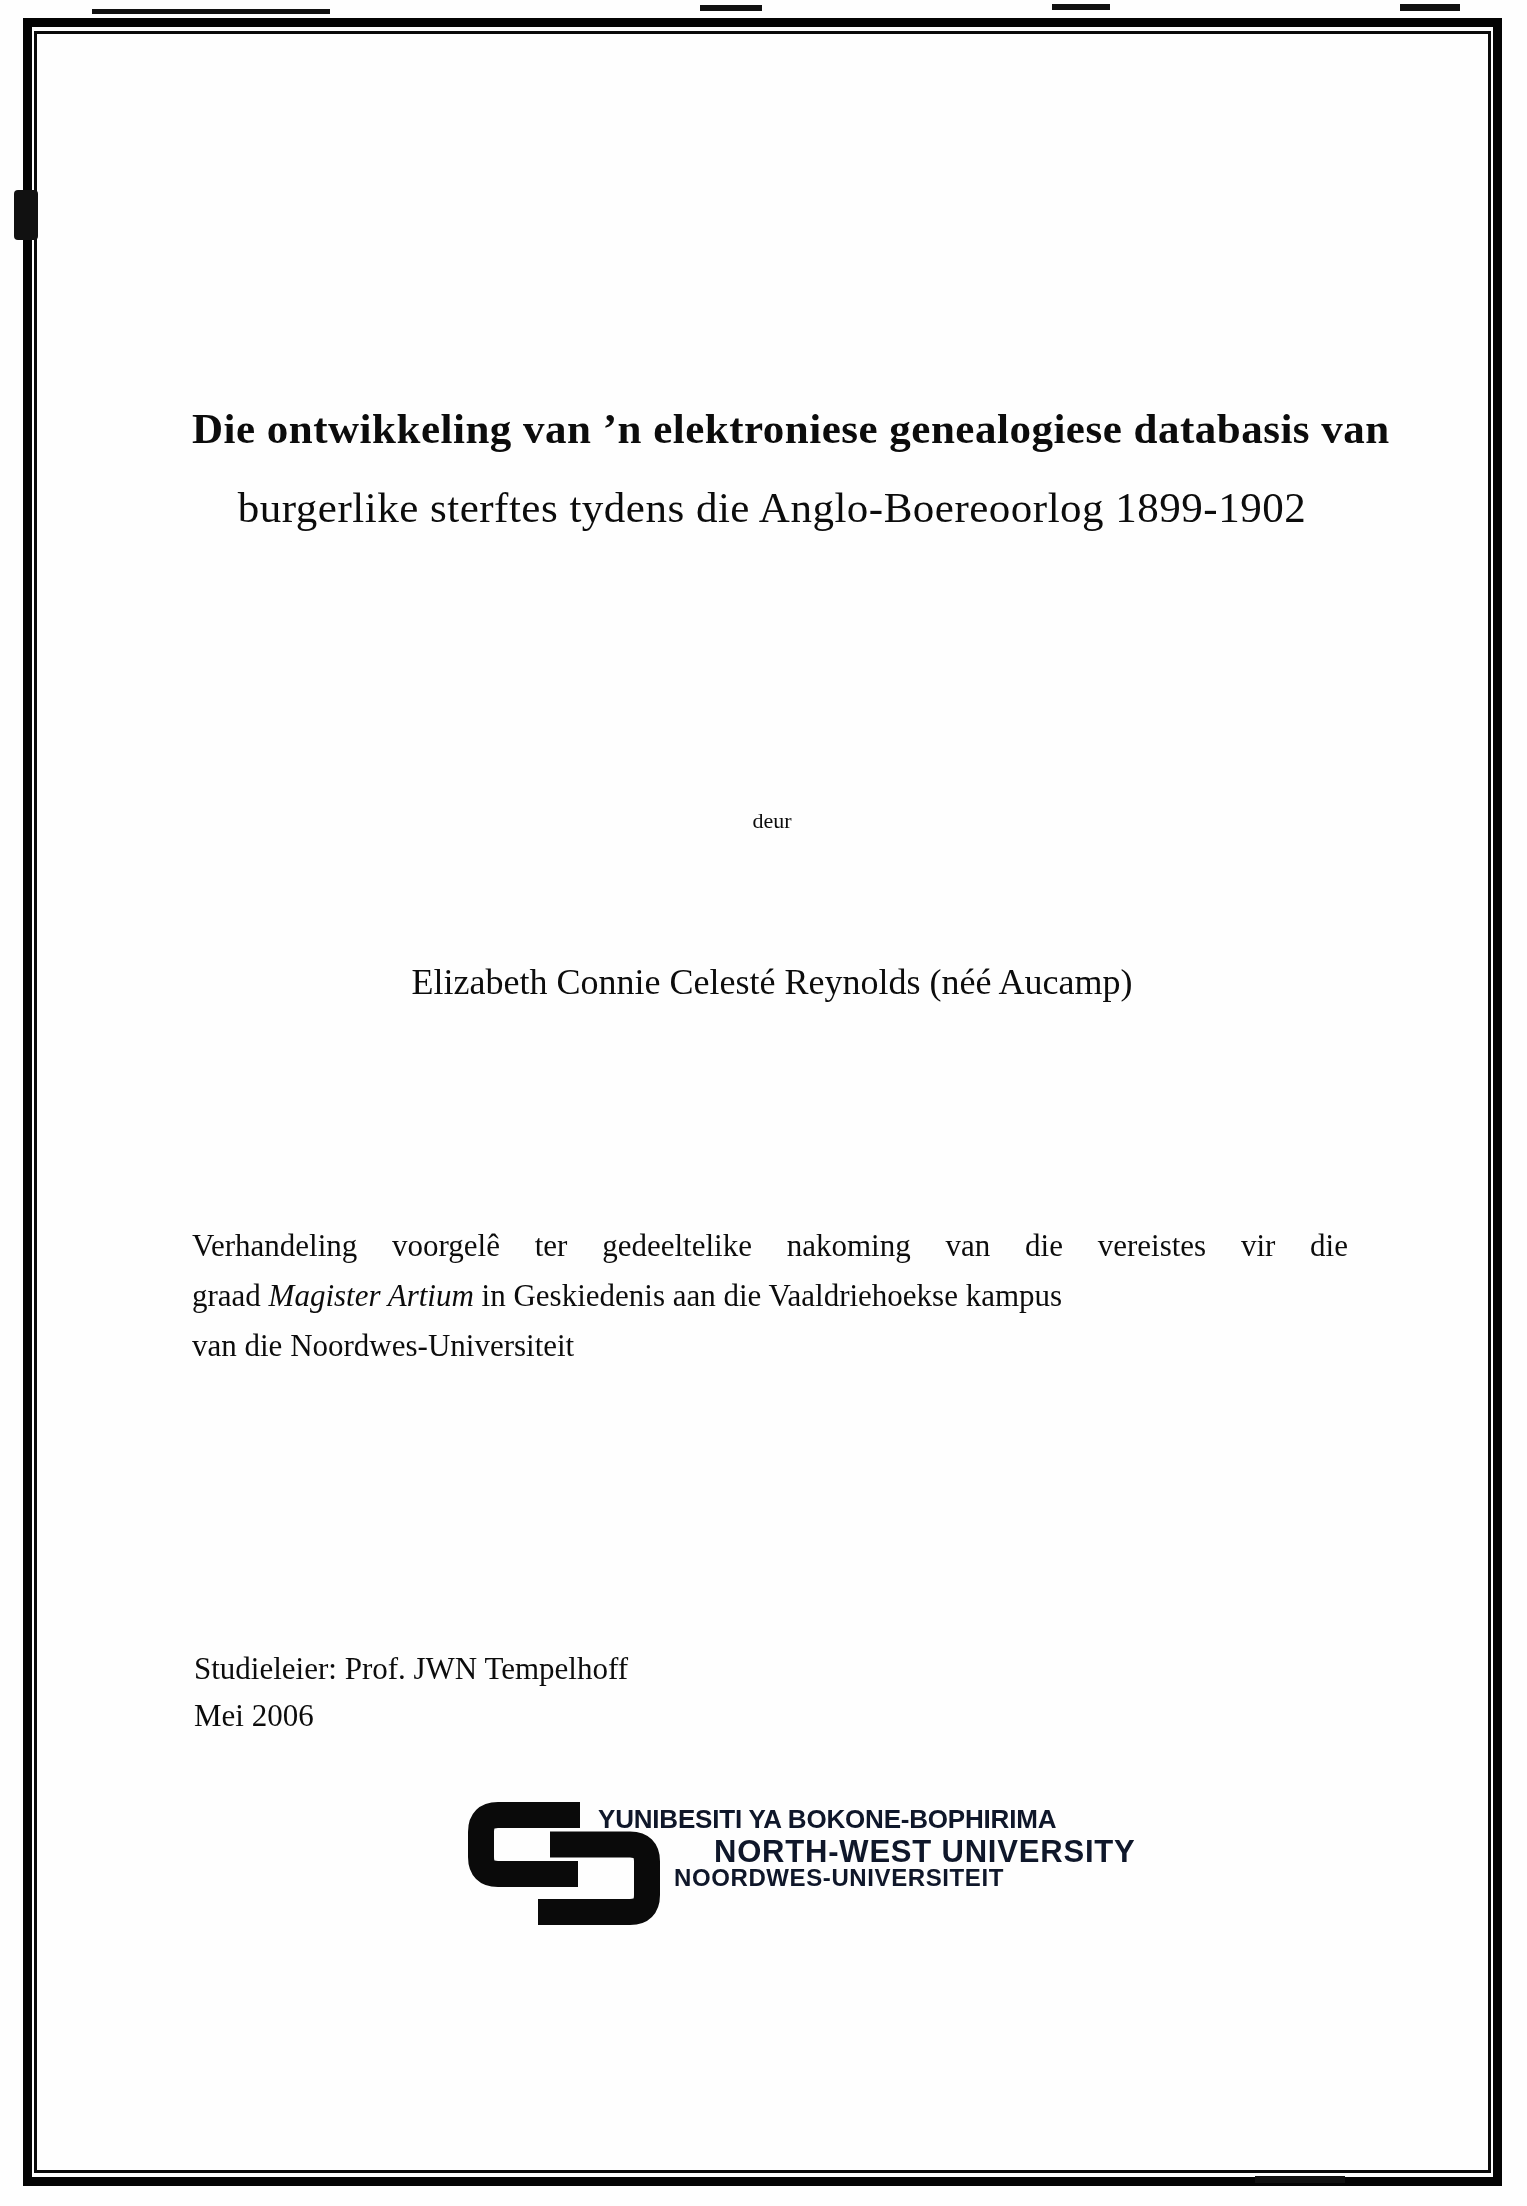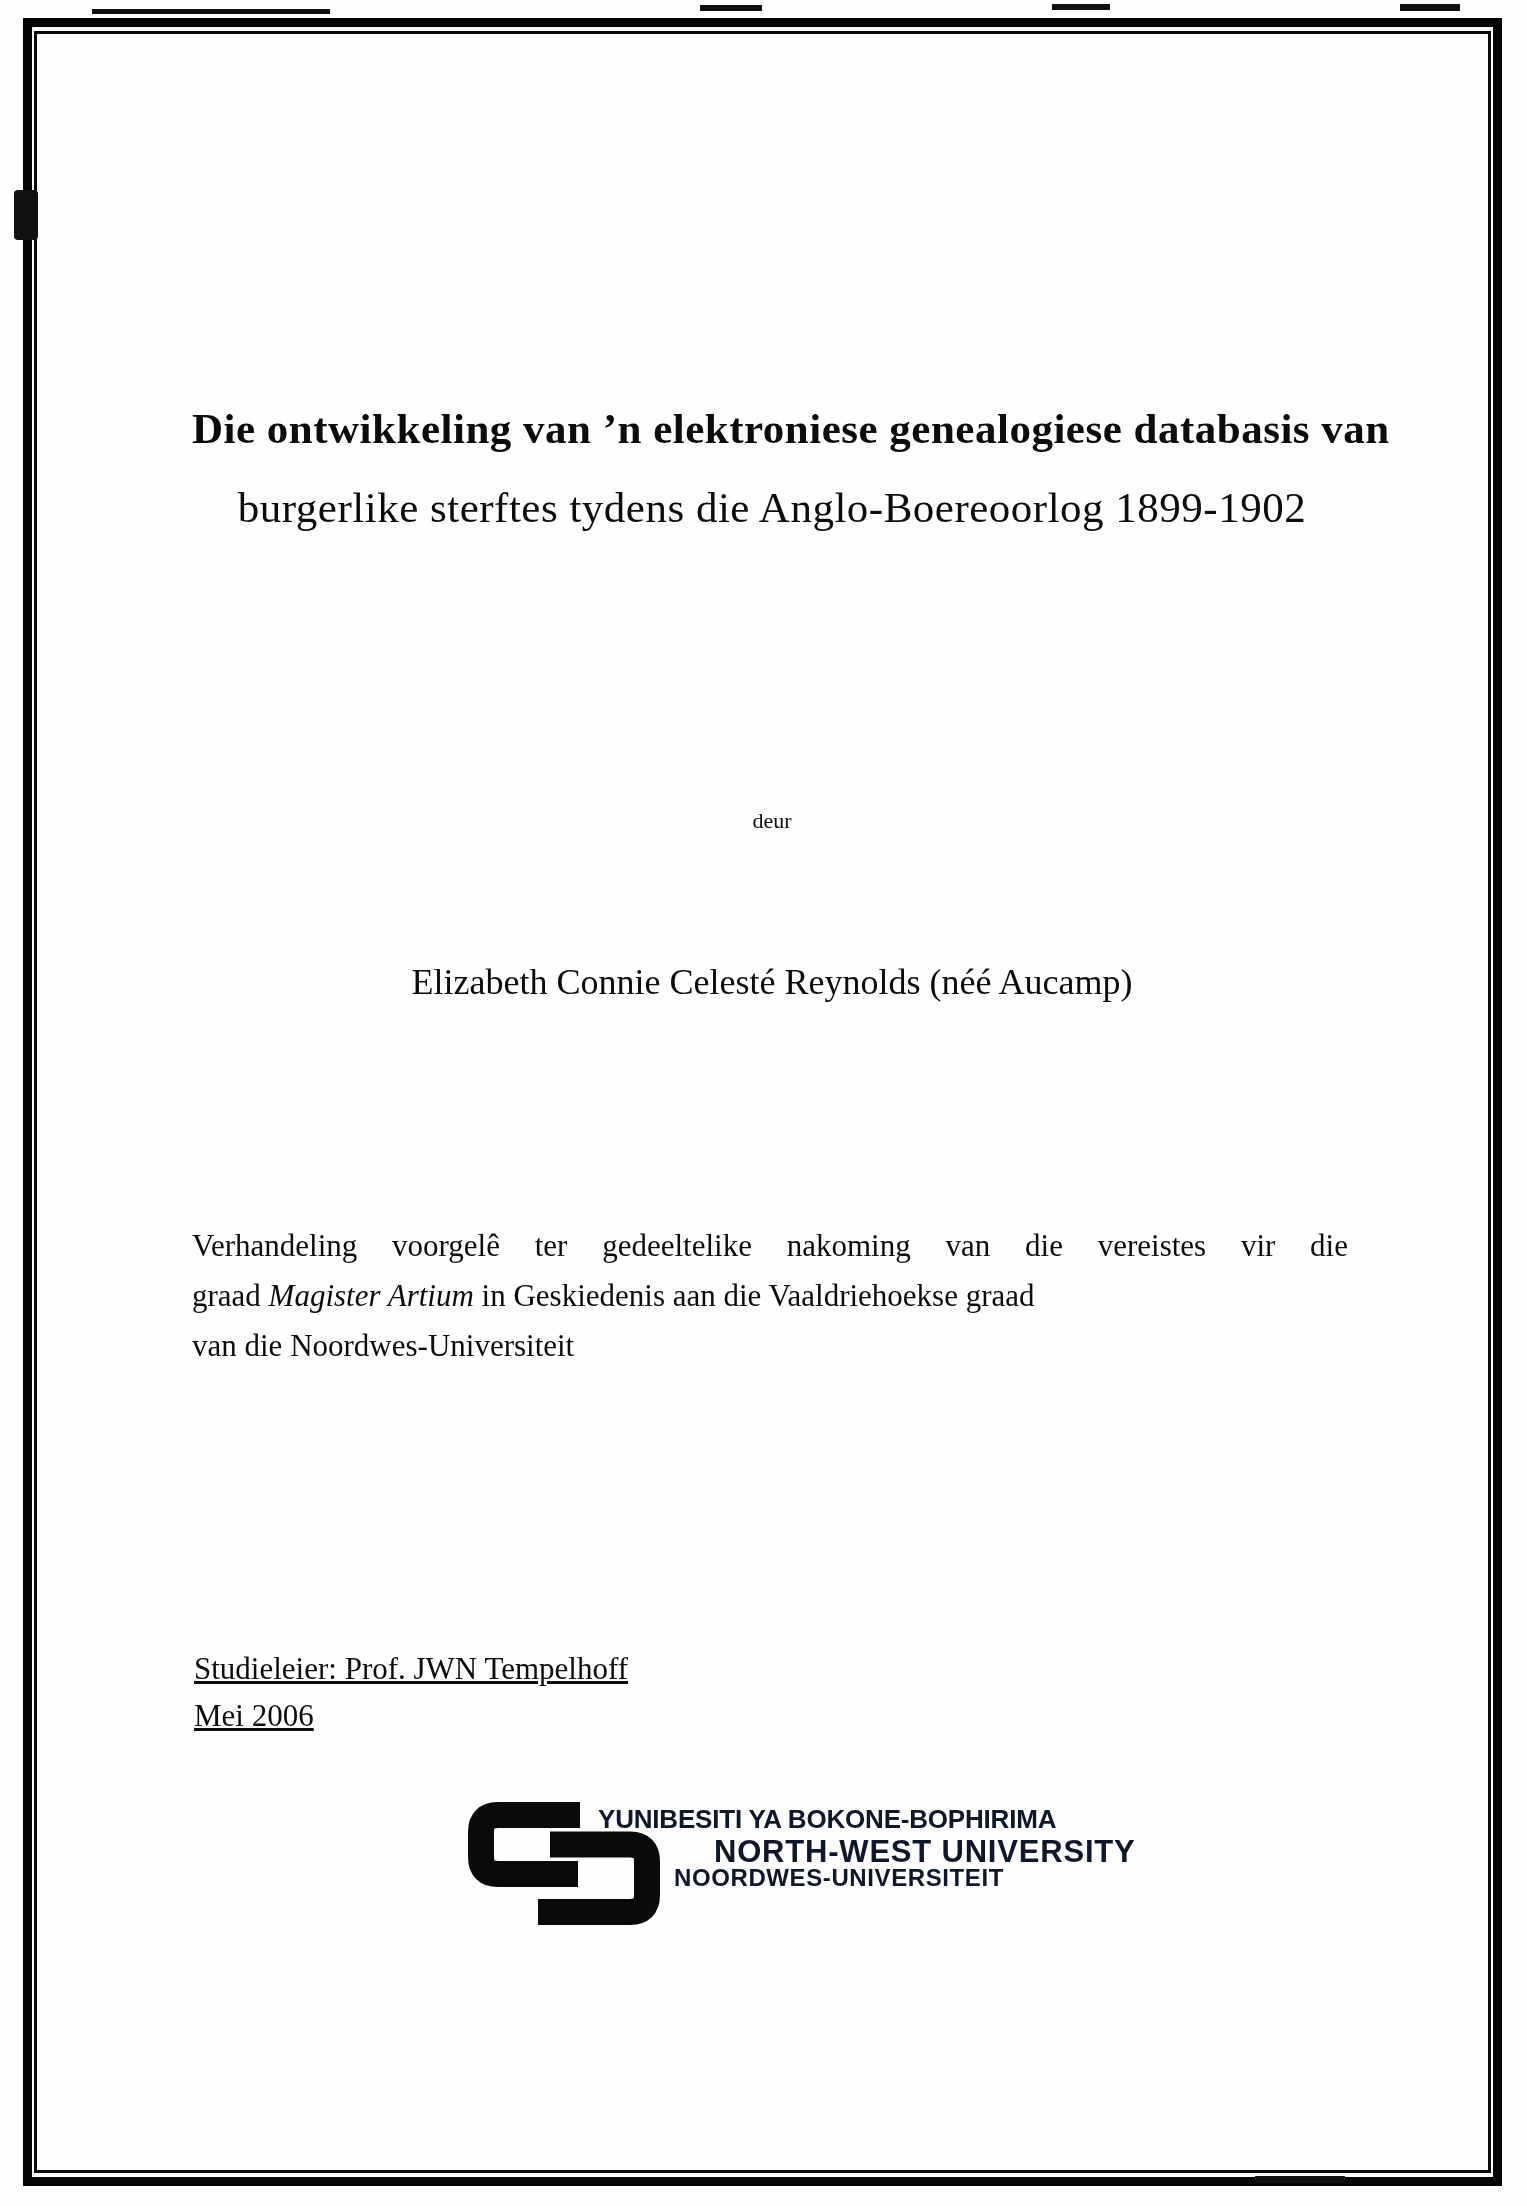--- a/index.html
+++ b/index.html
@@ -68,21 +68,20 @@
     text-align: justify;
     text-align-last: justify;
   }
   .submission em { }
 
   .supervisor-block {
     position: absolute;
     left: 194px; top: 1645px;
     font-size: 31px;
     line-height: 47px;
-    text-decoration: underline;
   }
 
   
   .logo-mark {
     position: absolute;
     left: 468px; top: 1802px;
     width: 192px; height: 123px;
   }
   .logo-text {
     position: absolute;
@@ -113,21 +112,21 @@
   <div class="centerbox title-line t1">Die ontwikkeling van ’n elektroniese genealogiese databasis van</div>
 
   <div class="centerbox title-line t2">burgerlike sterftes tydens die Anglo-Boereoorlog 1899-1902</div>
 
   <div class="centerbox byline">deur</div>
 
   <div class="centerbox author">Elizabeth Connie Celesté Reynolds (néé Aucamp)</div>
 
   <div class="submission">
     <span class="sub-line justified">Verhandeling voorgelê ter gedeeltelike nakoming van die vereistes vir die</span>
-    <span class="sub-line"><span>graad </span><em>Magister Artium</em><span> in Geskiedenis aan die Vaaldriehoekse graad</span></span>
+    <span class="sub-line"><span>graad </span><em>Magister Artium</em><span> in Geskiedenis aan die Vaaldriehoekse kampus</span></span>
     <span class="sub-line">van die Noordwes-Universiteit</span>
   </div>
 
   <div class="supervisor-block">
     <div>Studieleier: Prof. JWN Tempelhoff</div>
     <div>Mei 2006</div>
   </div>
 
   <svg class="logo-mark" viewBox="0 0 192 123" xmlns="http://www.w3.org/2000/svg" aria-hidden="true">
 

